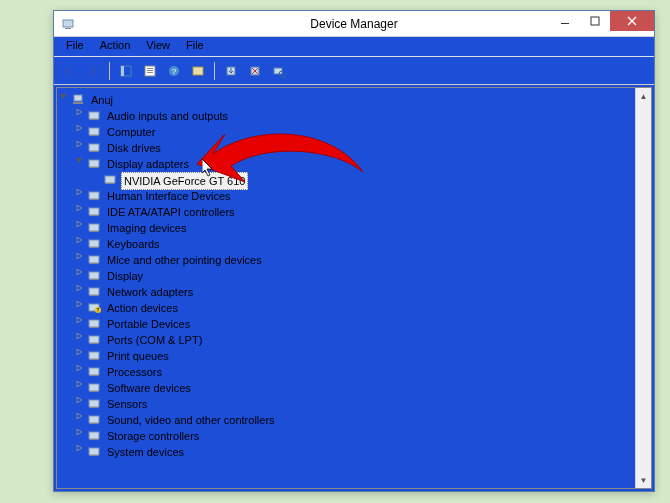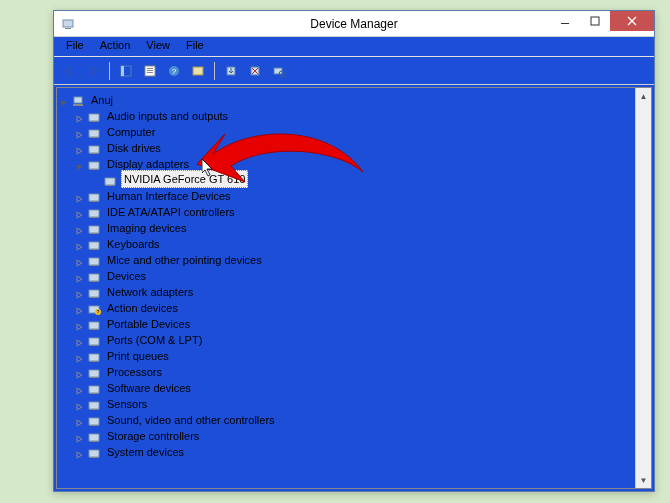--- a/index.html
+++ b/index.html
@@ -112,21 +112,21 @@
   }
   .tree {
     flex: 1;
     overflow-y: auto;
     padding: 4px 2px;
     font-size: 11px;
     line-height: 16px;
   }
   .tree-row {
     display: flex;
-    align-items: flex-end;
+    align-items: flex-start;
     height: 16px;
     white-space: nowrap;
   }
   .tree-toggle {
     width: 12px;
     text-align: center;
     color: #666;
     font-size: 9px;
     cursor: default;
   }
@@ -427,21 +427,21 @@
             <svg width="9" height="9">
               <path d="M2 1 L7 4 L2 7 Z" fill="none" stroke="#888"></path>
             </svg>
           </span>
           <span class="tree-icon">
             <svg width="14" height="12">
               <rect x="1" y="3" width="10" height="7" fill="#c8d8e8" stroke="#7090b0"></rect>
               <rect x="2" y="10" width="8" height="1" fill="#888"></rect>
             </svg>
           </span>
-          <span class="tree-label">Devices</span>
+          <span class="tree-label">Display</span>
         </div>
         <div class="tree-row" style="padding-left:16px">
           <span class="tree-toggle">
             <svg width="9" height="9">
               <path d="M2 1 L7 4 L2 7 Z" fill="none" stroke="#888"></path>
             </svg>
           </span>
           <span class="tree-icon">
             <svg width="14" height="12">
               <rect x="1" y="3" width="10" height="7" fill="#c8d8e8" stroke="#7090b0"></rect>

